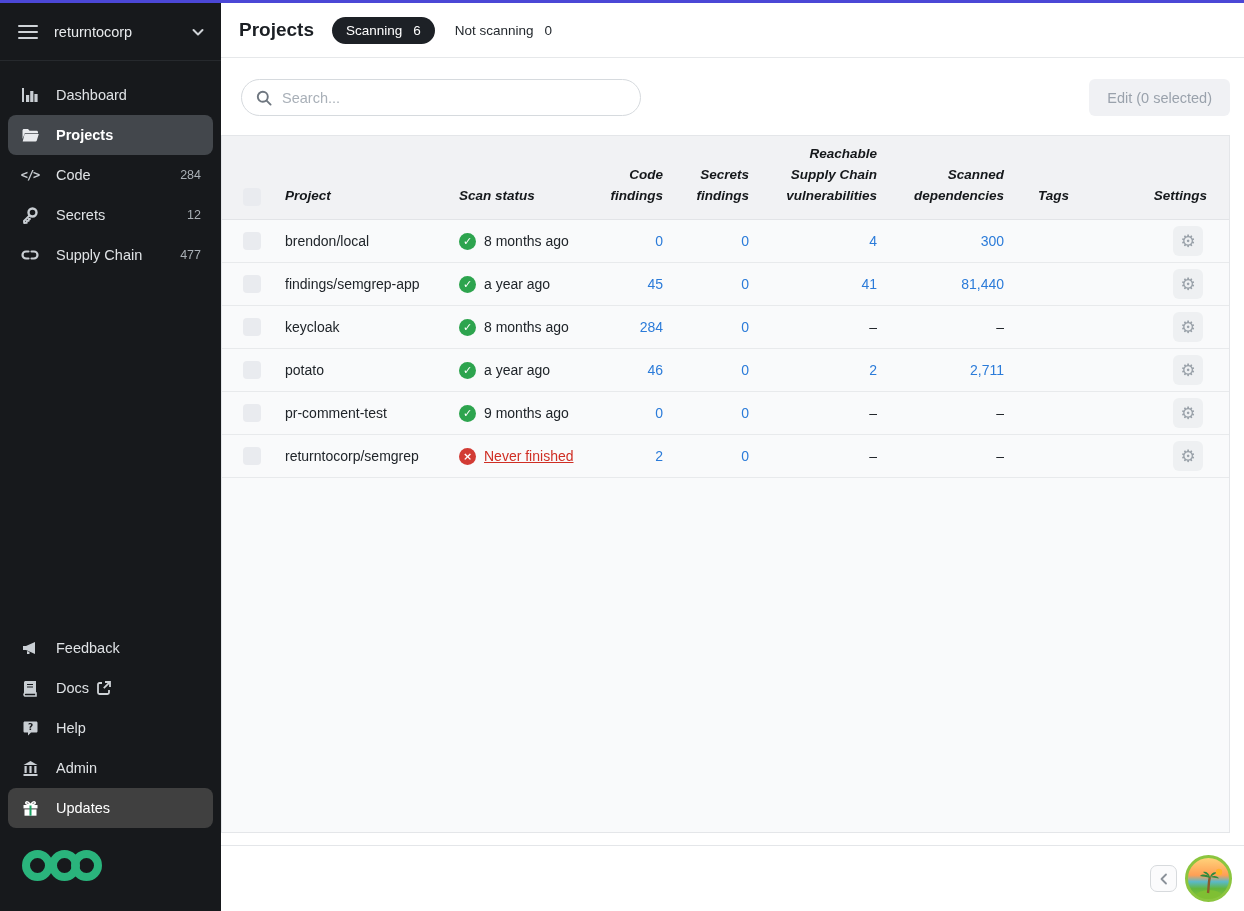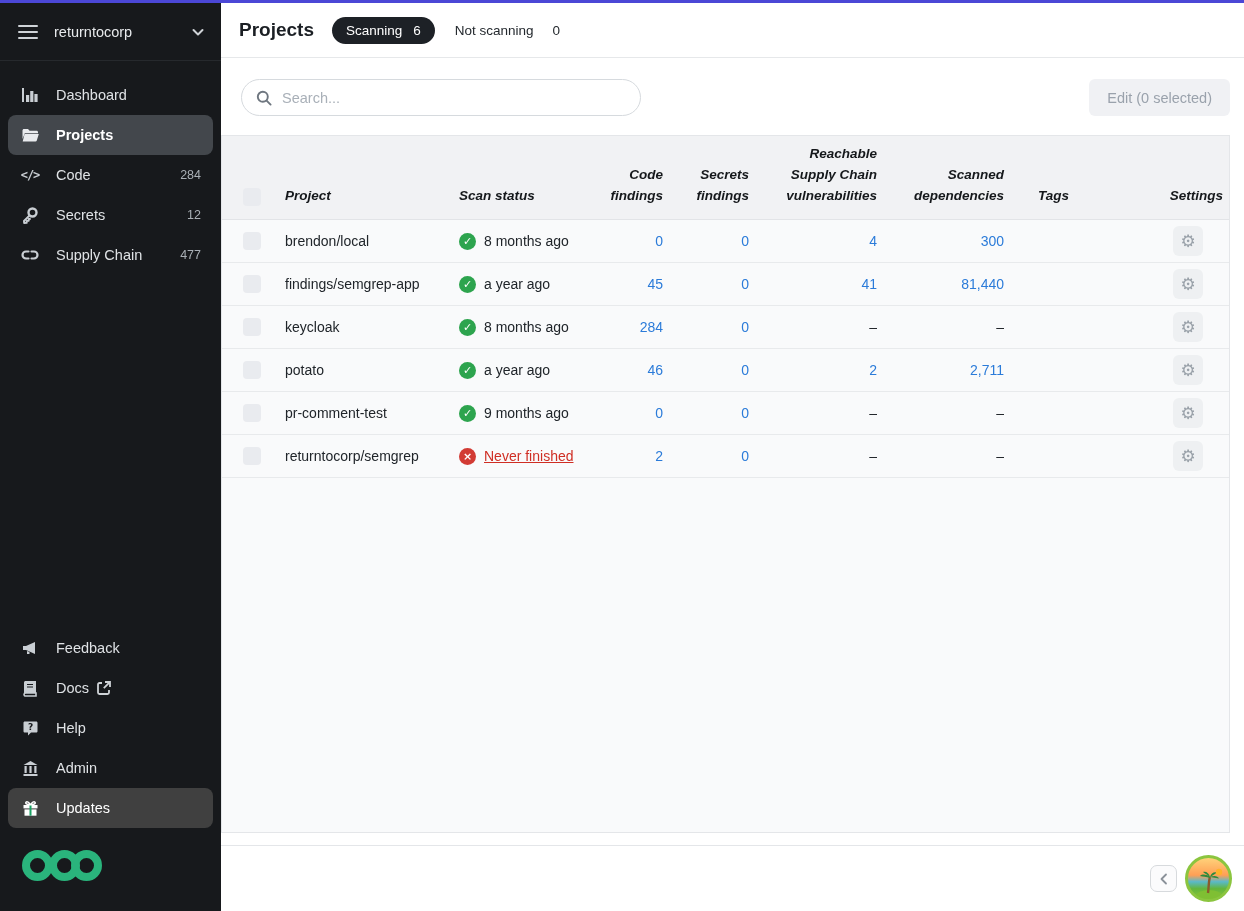--- a/index.html
+++ b/index.html
@@ -26,38 +26,38 @@
   .ring { width:31px; height:31px; border:8px solid #2ab47c; border-radius:50%; }
   .ring + .ring { margin-left:-4px; }
   .code-glyph { font-family:"DejaVu Sans Mono", monospace; font-size:12px; font-weight:bold; letter-spacing:-1px; }
 
   
   .main { position:absolute; top:3px; left:221px; width:1023px; height:908px; background:#ffffff; }
   .m-header { height:55px; display:flex; align-items:center; padding:0 18px; border-bottom:1px solid #e6e8ea; background:#ffffff; }
   .m-title { font-size:19px; font-weight:bold; color:#1b1f24; }
   .pill { margin-left:18px; background:#1d2126; color:#ffffff; border-radius:16px; padding:6px 14px; font-size:13.5px; display:flex; align-items:center; cursor:pointer; }
   .pill .cnt { margin-left:11px; }
-  .notscan { margin-left:20px; font-size:13.5px; color:#24292e; display:flex; align-items:center; cursor:pointer;gap:8px; }
+  .notscan { margin-left:20px; font-size:13.5px; color:#24292e; display:flex; align-items:center; cursor:pointer; }
   .notscan .cnt { margin-left:11px; }
 
   .toolbar { display:flex; align-items:flex-end; padding:21px 14px 0 20px; }
   .search-box { width:400px; height:37px; border:1px solid #d6dade; border-radius:19px; background:#ffffff; display:flex; align-items:center; padding:0 14px; }
   .search-box input { border:none; outline:none; flex:1; font-size:14.5px; color:#333; margin-left:10px; font-family:"Liberation Sans", sans-serif; background:transparent; }
   .search-box input::placeholder { color:#a9b0b8; }
   .edit-btn { margin-left:auto; background:#f0f1f4; color:#9aa2ac; border:none; border-radius:6px; height:37px; padding:0 18px; font-size:14.5px; font-family:"Liberation Sans", sans-serif; cursor:default; }
 
   .card { margin:19px 14px 0 0; border:1px solid #e4e6e9; background:#f9fafb; min-height:698px; }
   .grid { display:grid; grid-template-columns:63px 174px 123px 81px 86px 128px 127px 128px 1fr; align-items:center; }
   .thead { background:#f1f2f4; border-bottom:1px solid #e2e4e7; min-height:84px; align-items:end; padding-bottom:12px; }
   .th { font-size:13.5px; font-weight:bold; color:#15181b; white-space:pre-line; line-height:1.55;font-style:italic; }
   .al-r { text-align:right; justify-self:stretch; }
   .checkbox { width:18px; height:18px; border-radius:4px; background:#e9ebef; margin-left:21px; cursor:pointer; }
   .thead .checkbox { margin-bottom:1px; }
   .tags-col { padding-left:34px; }
-  .settings-h { padding-right:6px; }
+  .settings-h { padding-right:22px; }
   .trow { min-height:43px; border-bottom:1px solid #e8eaec; font-size:14px; color:#20252a; }
   .trow .proj { padding:10px 10px 10px 0; line-height:1.45; word-break:normal; overflow-wrap:break-word; }
   .status { display:flex; align-items:center; }
   .st-ic { width:17px; height:17px; border-radius:50%; display:inline-flex; align-items:center; justify-content:center; color:#fff; font-size:11px; font-weight:bold; margin-right:8px; flex:0 0 17px; font-family:"DejaVu Sans", sans-serif; }
   .st-ok { background:#2da44e; }
   .st-err { background:#d23b34; }
   .err-link { color:#cf2e24; text-decoration:underline; cursor:pointer; }
   .num-link { color:#2b7bd9; text-decoration:none; cursor:pointer; }
   .dash { color:#23272c; }
   .gear-btn { width:30px; height:30px; border:none; border-radius:6px; background:#eef0f2; color:#99a1a9; font-size:17px; cursor:pointer; display:flex; align-items:center; justify-content:center; justify-self:end; margin-right:26px; font-family:"DejaVu Sans", sans-serif; line-height:1; }

